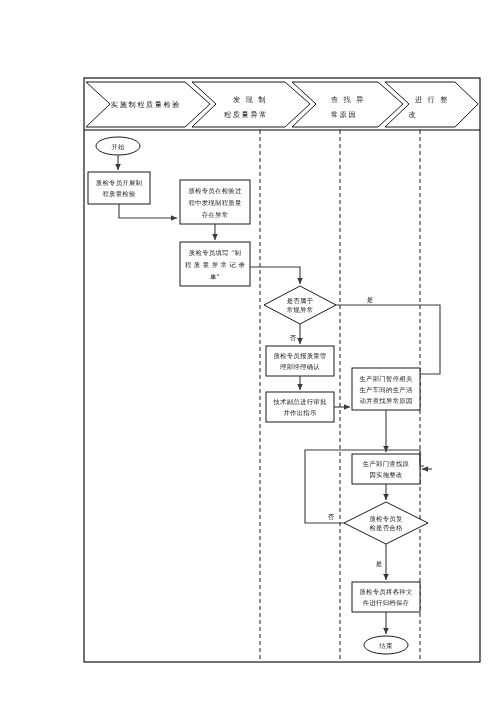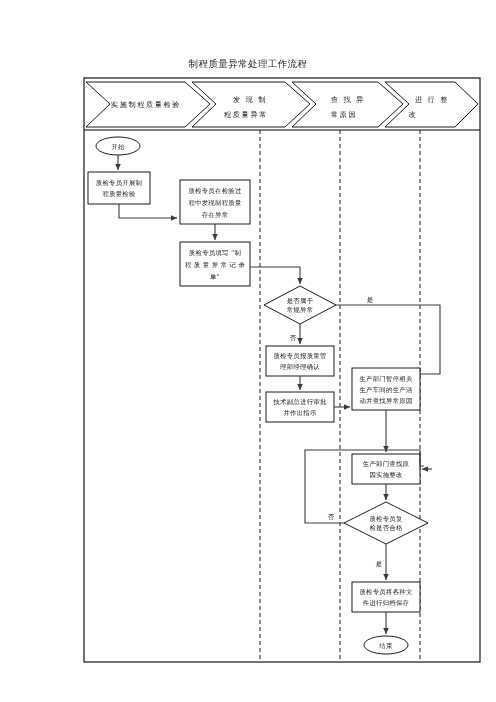--- a/index.html
+++ b/index.html
@@ -68,21 +68,20 @@
   .frame { fill: none; stroke: #000000; stroke-width: 1.1; }
   .divider { stroke: #000000; stroke-width: 0.9; stroke-dasharray: 4 3; fill: none; }
   .chev { fill: #ffffff; stroke: #000000; stroke-width: 0.9; stroke-linejoin: miter; }
   .conn { stroke: #3a3a3a; stroke-width: 1.1; fill: none; }
 </style>
 </head>
 <body>
 
 <div id="page">
 
-  <div id="doc-title">制程质量异常处理工作流程</div>
 
   <svg id="flow" viewBox="0 0 496 702">
     <defs>
       <marker id="arrow" markerWidth="7" markerHeight="7" refX="5.6" refY="2.6" orient="auto">
         <path d="M0,0 L5.6,2.6 L0,5.2 z" fill="#3a3a3a"></path>
       </marker>
     </defs>
 
     <rect class="frame" x="84" y="78" width="396" height="584"></rect>
 

